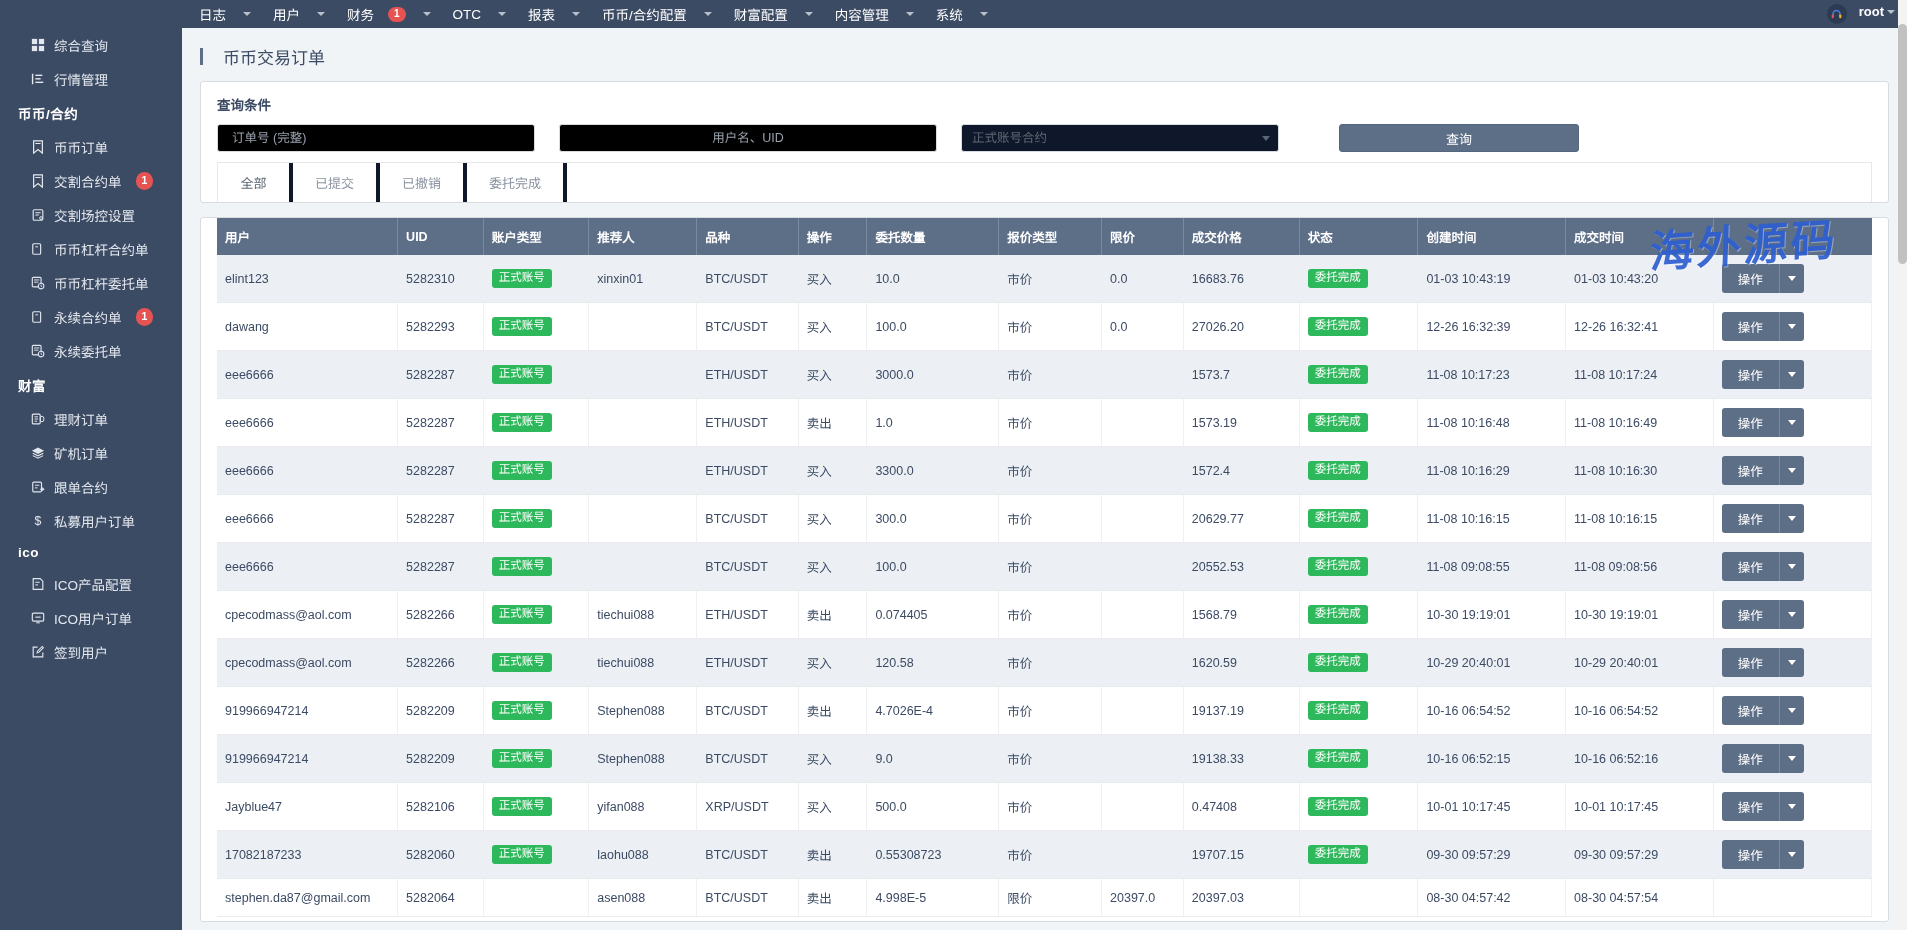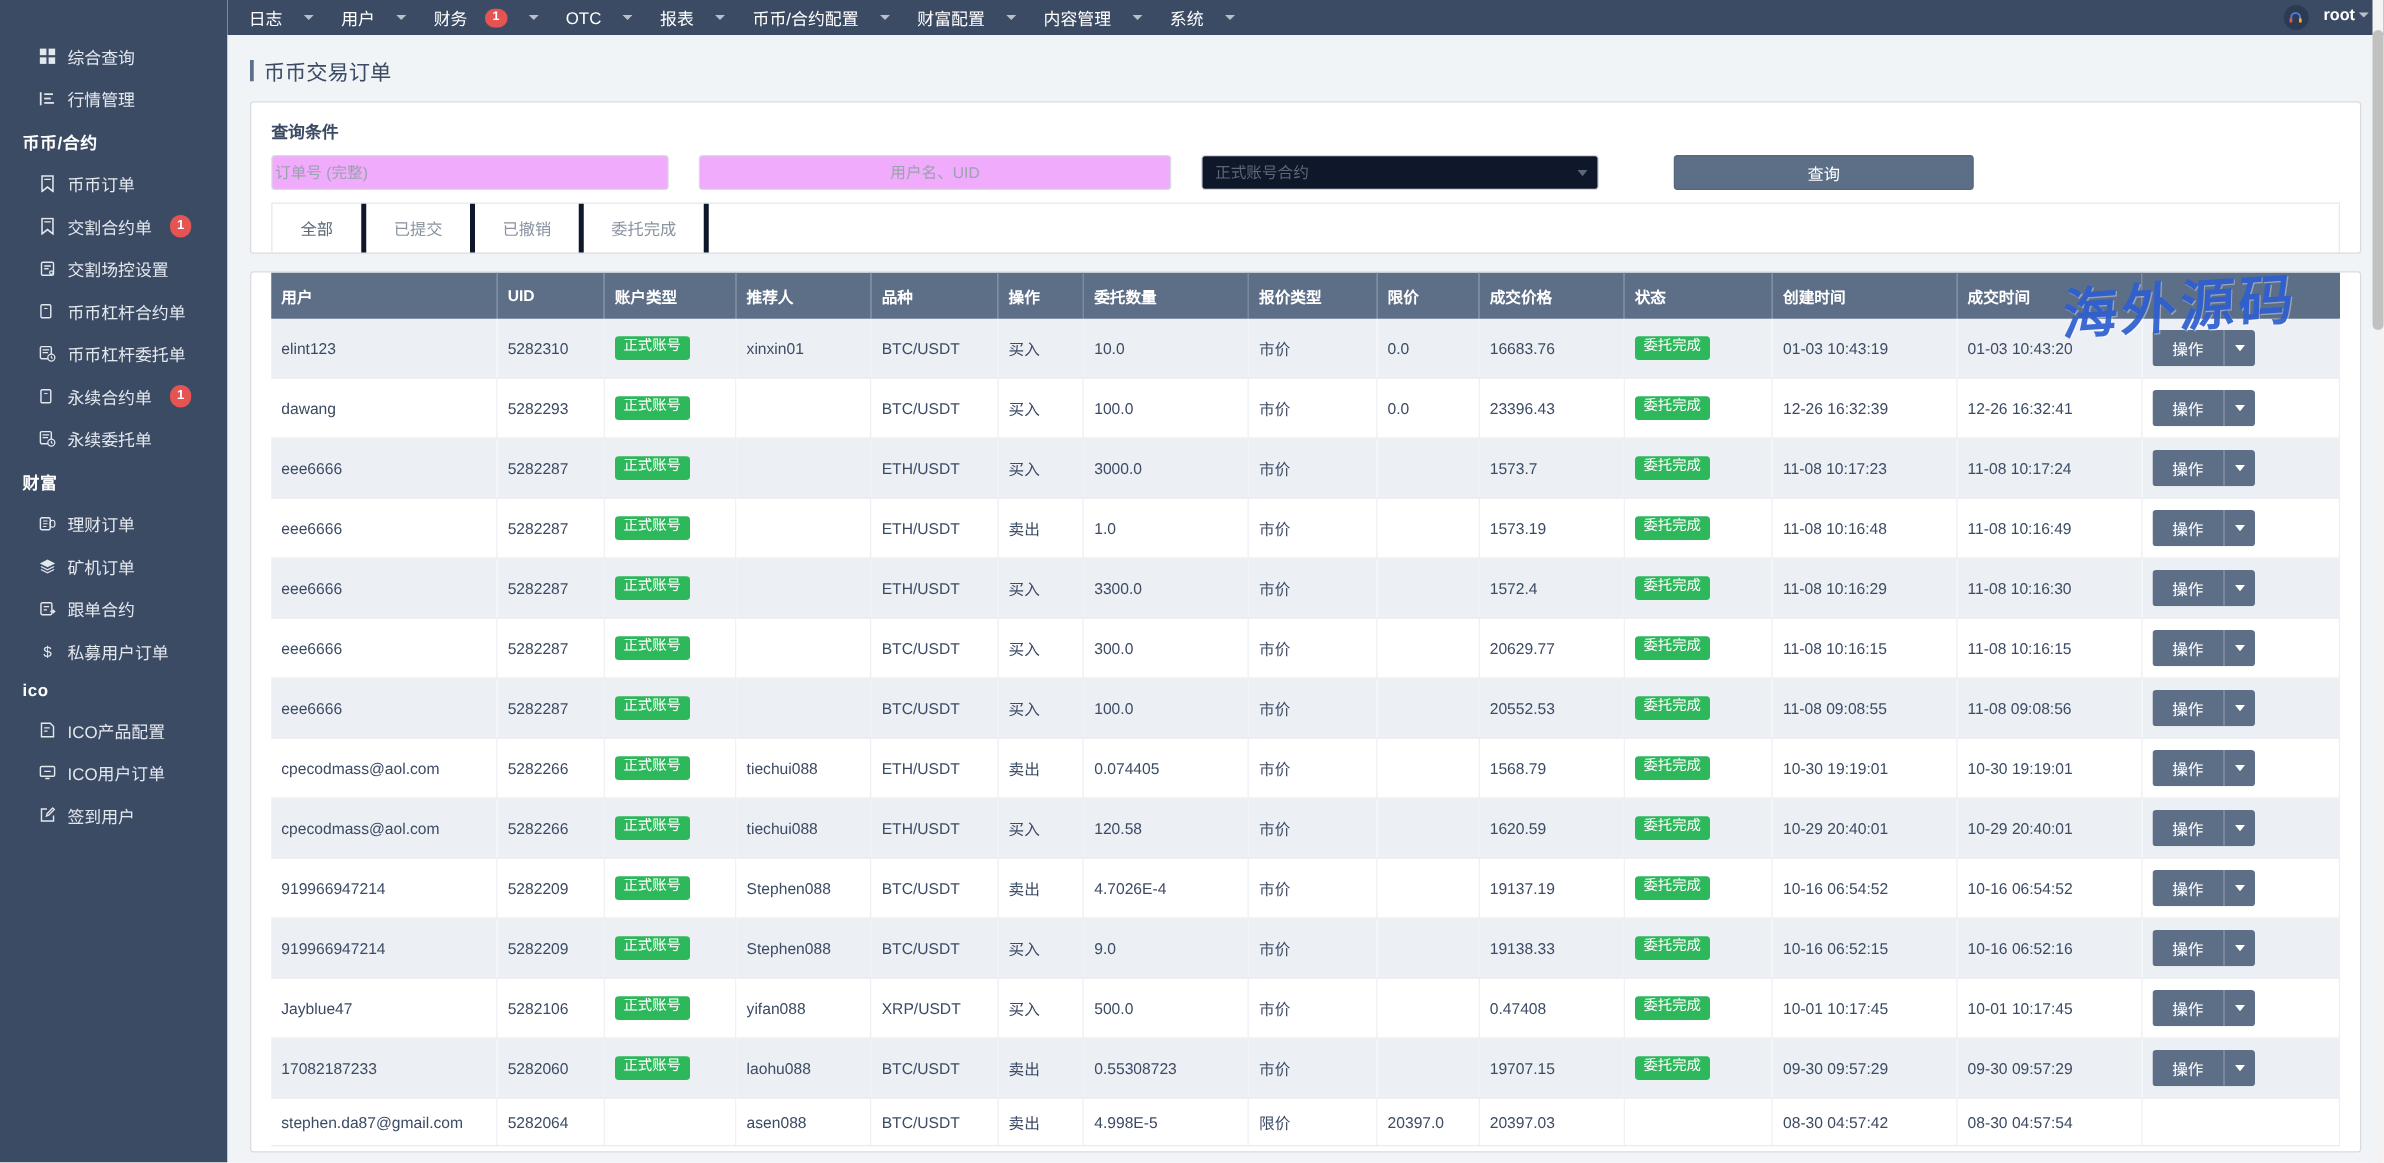--- a/index.html
+++ b/index.html
@@ -115,21 +115,21 @@
   .user-name { font-size: 13px; font-weight: bold; color:#fff; display:flex; align-items:center; }
 
   
   .content {
     flex: 1;
     padding: 0 18px 0 18px;
     overflow: hidden;
   }
   .page-title {
     display: flex; align-items: center;
-    gap: 8px;
+    gap: 20px;
     font-size: 17px;
     color: #3c4b64;
     padding: 16px 0 12px 0;
   }
   .title-bar { width: 3px; height: 17px; background: #5d6e87; display:inline-block; }
 
   .card {
     background: #fff;
     border: 1px solid #d8dbe0;
     border-radius: 3px;
@@ -144,24 +144,24 @@
   .filter-row {
     display: flex;
     align-items: center;
     gap: 24px;
     padding: 0 16px 10px 16px;
   }
   .inp {
     height: 28px;
     border: 1px solid #d8dbe0;
     border-radius: 3px;
-    padding: 0 2px;
+    padding: 0 14px;
     font-size: 12.5px;
     color: #5c6873;
-    background: #f0abfc;
+    background: #000000;
     font-family: "Liberation Sans", sans-serif;
     outline: none;
   }
   .inp::placeholder { color: #9aa2ad; }
   .inp-order { width: 318px; }
   .inp-user { width: 378px; text-align: center; }
   .sel-wrap { position: relative; width: 318px; }
   .sel {
     width: 100%;
     height: 28px;
@@ -637,21 +637,21 @@
                 <tr>
                   <td>dawang</td>
                   <td>5282293</td>
                   <td><span class="tag-green">正式账号</span></td>
                   <td></td>
                   <td>BTC/USDT</td>
                   <td>买入</td>
                   <td>100.0</td>
                   <td>市价</td>
                   <td>0.0</td>
-                  <td>23396.43</td>
+                  <td>27026.20</td>
                   <td><span class="tag-green">委托完成</span></td>
                   <td>12-26 16:32:39</td>
                   <td>12-26 16:32:41</td>
                   <td><span class="op-group">
                       <button class="op-btn">操作</button>
                       <button class="op-caret">
                         <i></i>
                       </button>
                     </span></td>
                 </tr>

